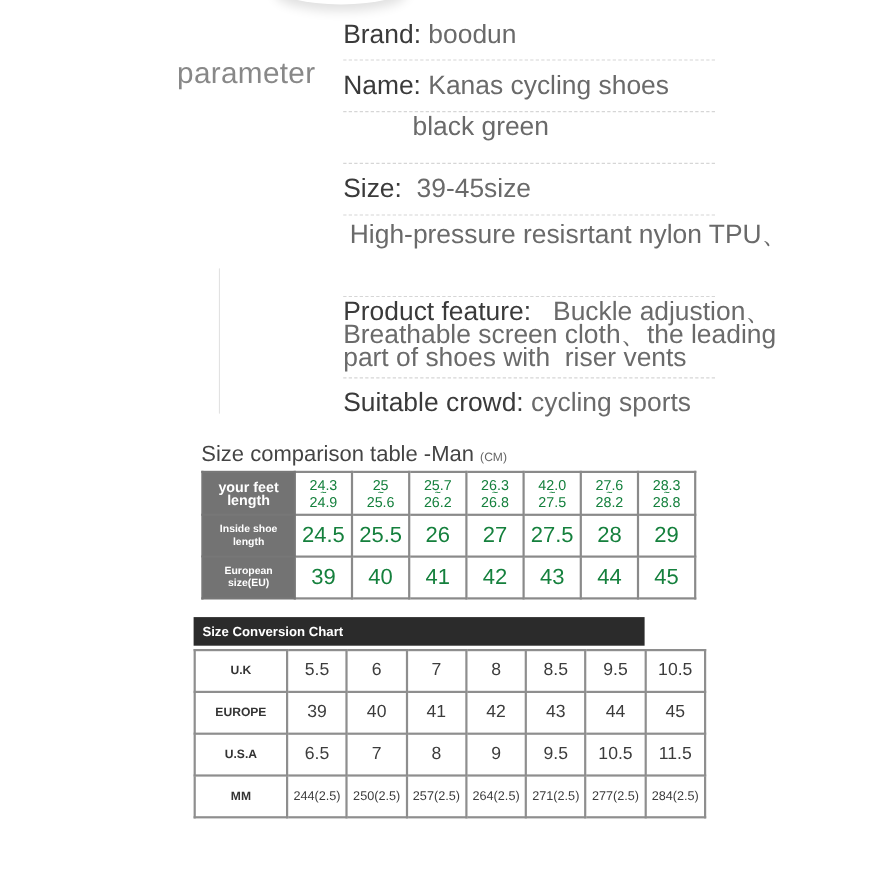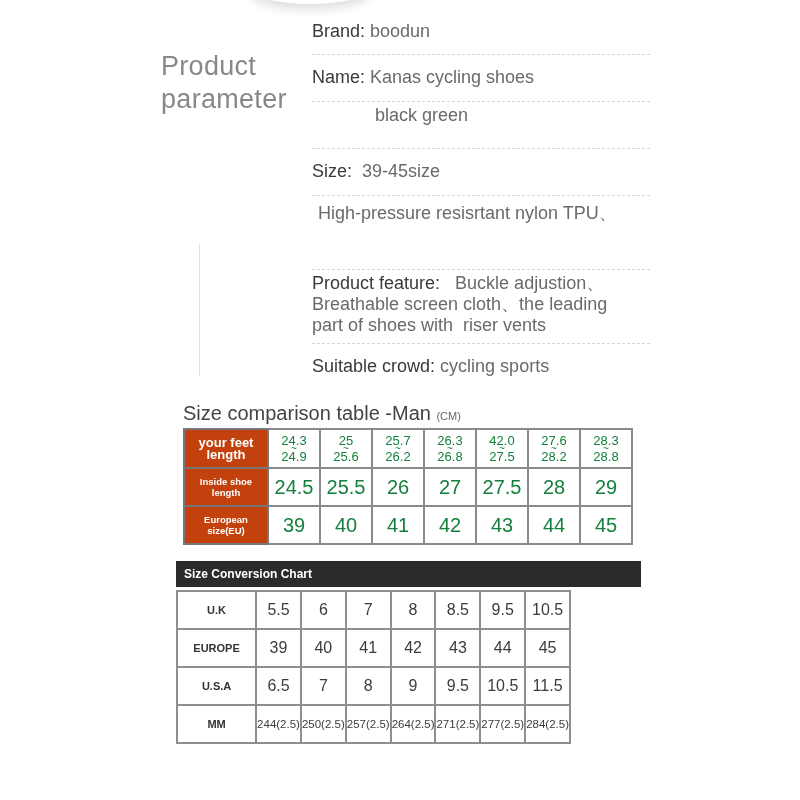--- a/index.html
+++ b/index.html
@@ -7,58 +7,57 @@
          font-family:"Liberation Sans", "DejaVu Sans", sans-serif; color:#555; }
   .top-shadow { position:absolute; left:250px; top:-28px; width:120px; height:32px; border-radius:50%;
                 box-shadow:0 6px 10px rgba(0,0,0,0.12); background:#fff; }
   .section-title { position:absolute; left:161px; top:50px; font-size:27px; line-height:33px; color:#888;
                    font-weight:300; letter-spacing:0.3px; }
   .v-rule { position:absolute; left:199px; top:244px; width:1px; height:132px; background:#e2e2e2; }
   .params { position:absolute; left:312px; top:14px; width:338px; }
   .param { border-bottom:1px dashed #d6d6d6; box-sizing:border-box; position:relative; }
   .param .lbl { color:#3a3a3a; }
   .param .val { color:#6a6a6a; }
-  .p-text { font-size:18px; line-height:21px; white-space:pre; }
+  .p-text { font-size:24px; line-height:21px; white-space:pre; }
   .p1 { height:41px; padding-top:7px; }
   .p2 { height:47px; padding-top:12px; }
   .p3 { height:47px; padding-top:3px; }
   .p4 { height:47px; padding-top:12px; }
   .p5 { height:74px; padding-top:7px; }
   .p6 { height:74px; padding-top:3px; }
   .p7 { height:42px; padding-top:12px; border-bottom:none; }
   .indent { padding-left:63px; }
   .indent2 { padding-left:6px; }
 
   .t1-title { position:absolute; left:183px; top:402px; font-size:20px; color:#444; }
   .t1-title small { font-size:11px; color:#666; }
   table { border-collapse:collapse; position:absolute; }
   .t1 { left:183px; top:428px; }
   .t1 td { border:2px solid #8a8a8a; text-align:center; color:#15803d; padding:0; }
-  .t1 td.hdr { background:#c2410c; color:#fff; font-weight:bold; font-size:9.5px; width:82px; border-color:#777; }
+  .t1 td.hdr { background:#737373; color:#fff; font-weight:bold; font-size:9.5px; width:82px; border-color:#777; }
   .t1 td.c { width:50px; }
   .t1 tr.r1 td { height:37px; font-size:13px; line-height:12px; }
   .t1 tr.r2 td, .t1 tr.r3 td { height:36px; font-size:20px; }
   .t1 tr.r2 td.hdr, .t1 tr.r3 td.hdr { font-size:9.5px; }
   .tilde { display:block; font-size:10px; line-height:4px; height:4px; }
 
-  .t2-bar { position:absolute; left:176px; top:561px; width:465px; height:26px; background:#2b2b2b;
+  .t2-bar { position:absolute; left:176px; top:561px; width:410px; height:26px; background:#2b2b2b;
             color:#fff; font-weight:bold; font-size:12px; line-height:26px; padding-left:8px; box-sizing:border-box; }
-  .t2 { left:176px; top:590px; width:395px; }
+  .t2 { left:176px; top:590px; width:466px; }
   .t2 td { border:2px solid #8e8e8e; text-align:center; color:#3c3c3c; height:36px; font-size:16px; padding:0; }
   .t2 td.hdr { width:82px; font-weight:bold; font-size:11px; color:#333; }
   .t2 tr.mm td { font-size:11.5px; }
   .t2 tr.mm td.hdr { font-size:11px; }
 </style>
 </head>
 <body>
 
 <div class="top-shadow"></div>
 
 <div class="section-title">
-  <div>Product</div>
   <div>parameter</div>
 </div>
 <div class="v-rule"></div>
 
 <div class="params">
   <div class="param p1">
     <div class="p-text"><span class="lbl">Brand:</span> <span class="val">boodun</span></div>
   </div>
   <div class="param p2">
     <div class="p-text"><span class="lbl">Name:</span> <span class="val">Kanas cycling shoes</span></div>

